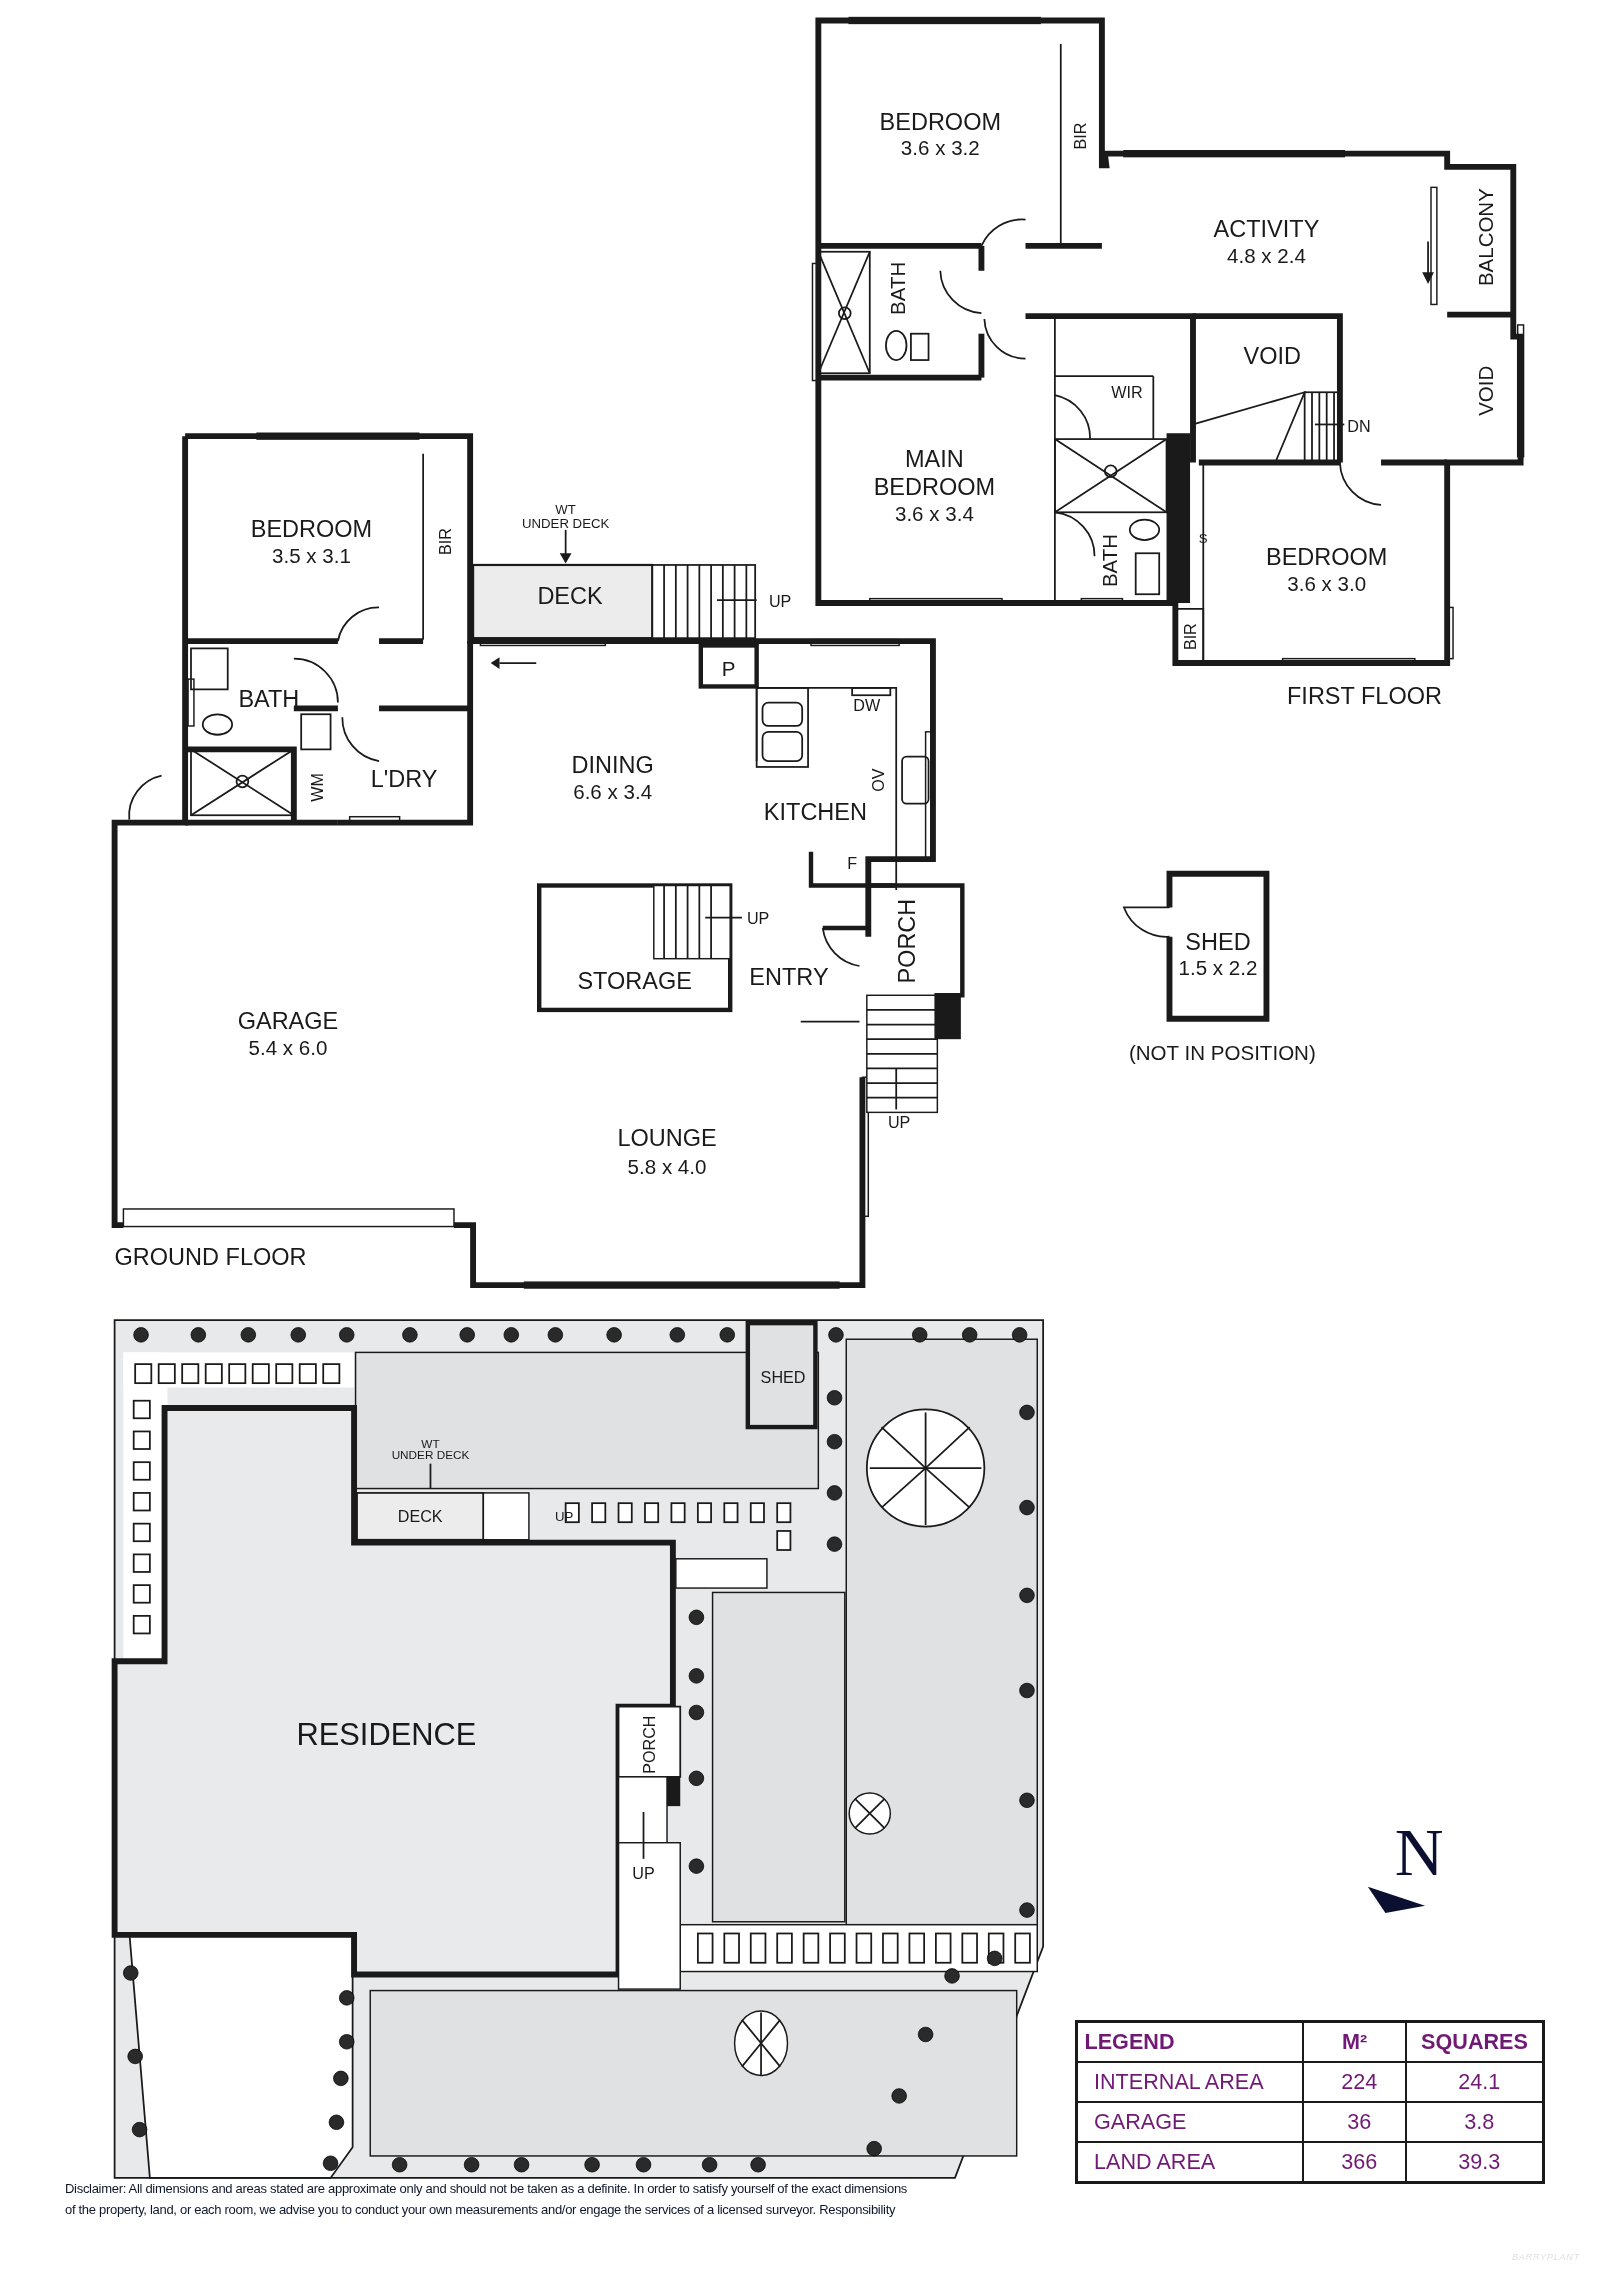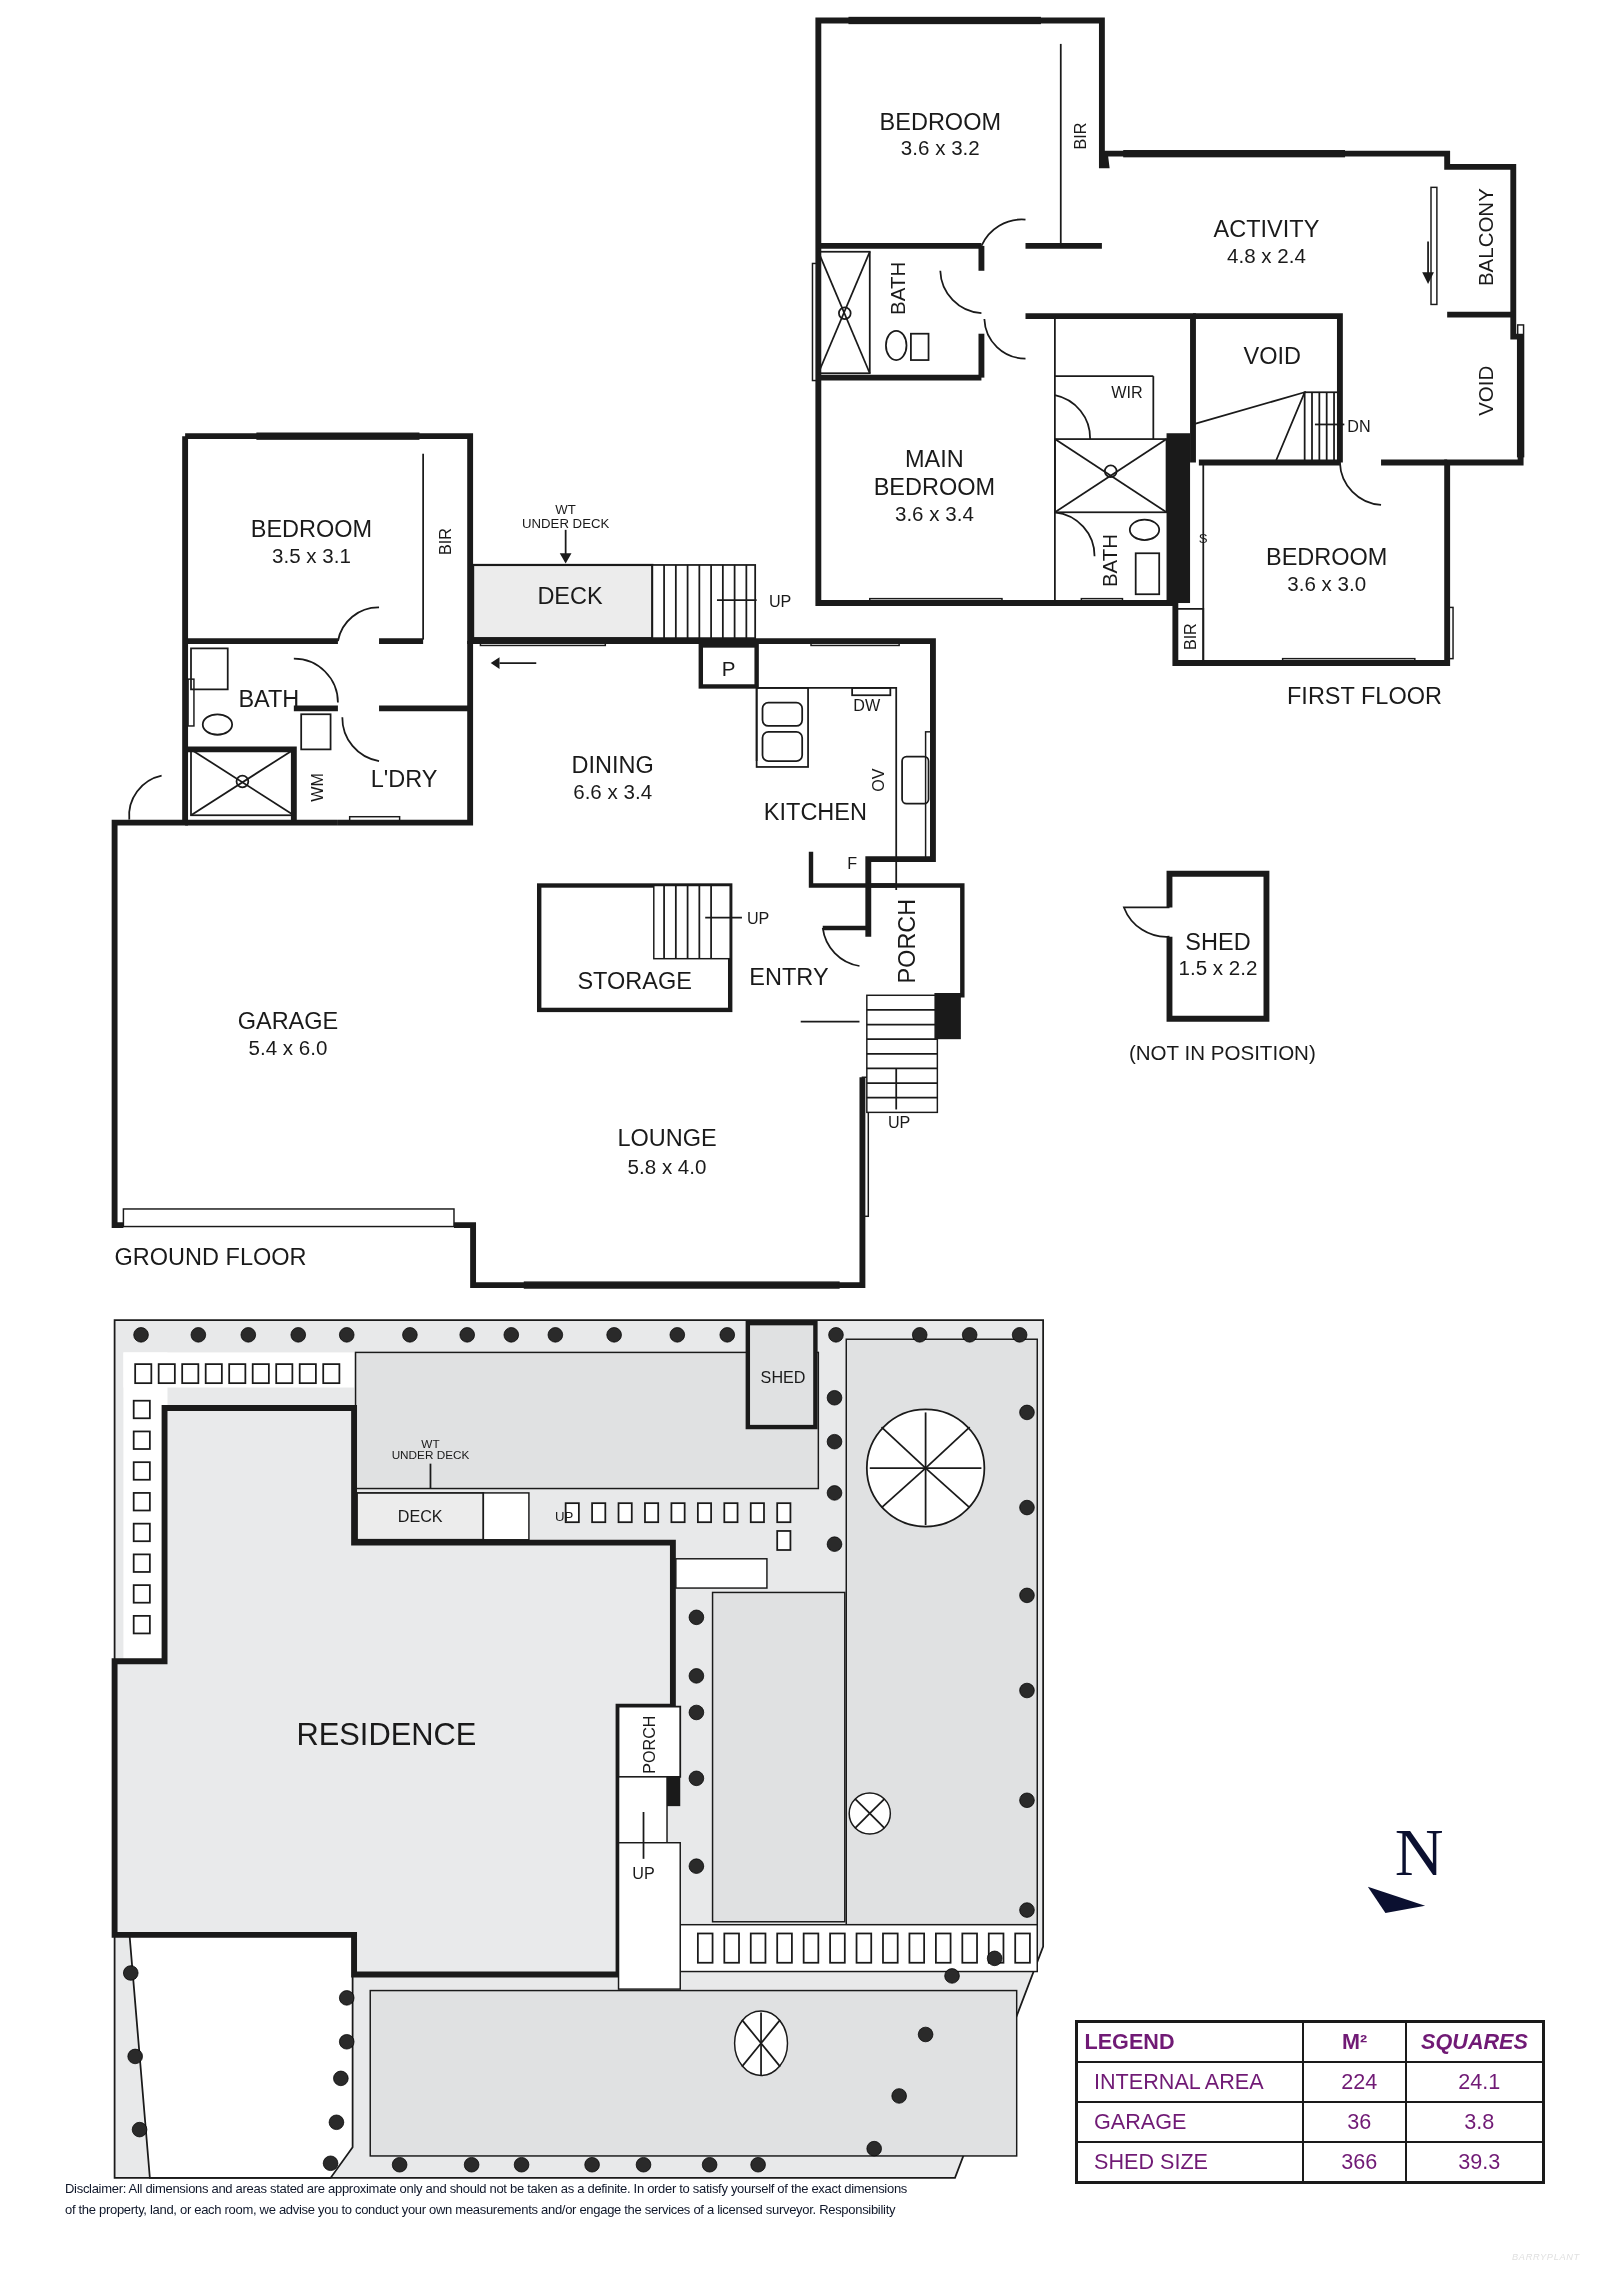--- a/index.html
+++ b/index.html
@@ -18,21 +18,21 @@
   .res { fill:#e9eaeb; stroke:#1a1a1a; stroke-width:4; }
   .tree { fill:#2a2a2a; stroke:#000; stroke-width:0.5; }
   .paver { fill:#fff; stroke:#1a1a1a; stroke-width:1.2; }
   #legend { position:absolute; left:1075px; top:2020px; border-collapse:collapse; border:3.9px solid #1a1a1a; font-size:21.6px; color:#701a75; }
   #legend th, #legend td { border:2px solid #1a1a1a; height:38px; padding:0 6.5px; }
   #legend th { font-weight:bold; text-align:center; }
   #legend th:first-child { text-align:left; width:211px; }
   #legend td:first-child { text-align:left; }
   #legend td { text-align:center;padding-left:16px; }
   #legend .c2 { width:88px;margin-left:40px; }
-  #legend .c3 { width:122px;font-style:italic; }
+  #legend .c3 { width:122px; }
   #disclaimer { position:absolute; left:65px; top:2178px; width:1491px; text-align:left; font-size:13px; line-height:21px; color:#0f172a; letter-spacing:-0.3px; }
   #watermark { position:absolute; left:1512px; top:2252px; font-size:9.2px; color:#e0e0e0; letter-spacing:0.7px;font-style:italic; }
 </style>
 </head>
 <body>
 
 <svg id="plan" viewBox="0 0 1104 1568" preserveAspectRatio="none" xmlns="http://www.w3.org/2000/svg">
 
   <g>
 
@@ -434,21 +434,21 @@
       <td>INTERNAL AREA</td>
       <td>224</td>
       <td>24.1</td>
     </tr>
     <tr>
       <td>GARAGE</td>
       <td>36</td>
       <td>3.8</td>
     </tr>
     <tr>
-      <td>SHED SIZE</td>
+      <td>LAND AREA</td>
       <td>366</td>
       <td>39.3</td>
     </tr>
   </tbody>
 </table>
 
 <div id="disclaimer">
   <div>Disclaimer: All dimensions and areas stated are approximate only and should not be taken as a definite. In order to satisfy yourself of the exact dimensions</div>
   <div>of the property, land, or each room, we advise you to conduct your own measurements and/or engage the services of a licensed surveyor. Responsibility</div>
 </div>

